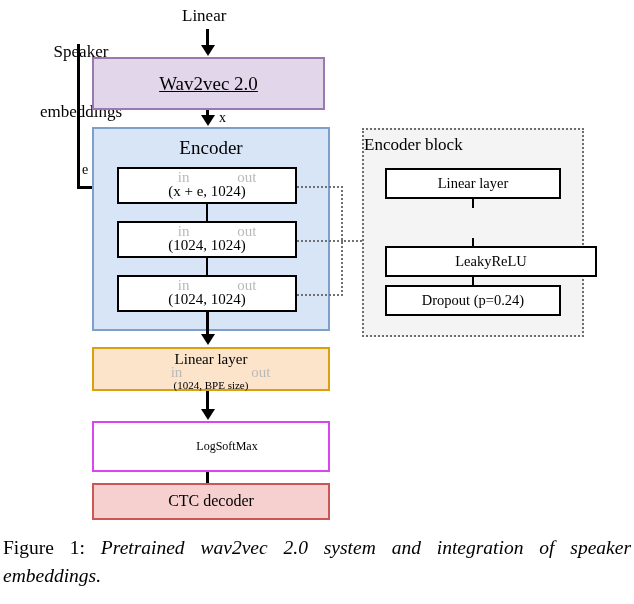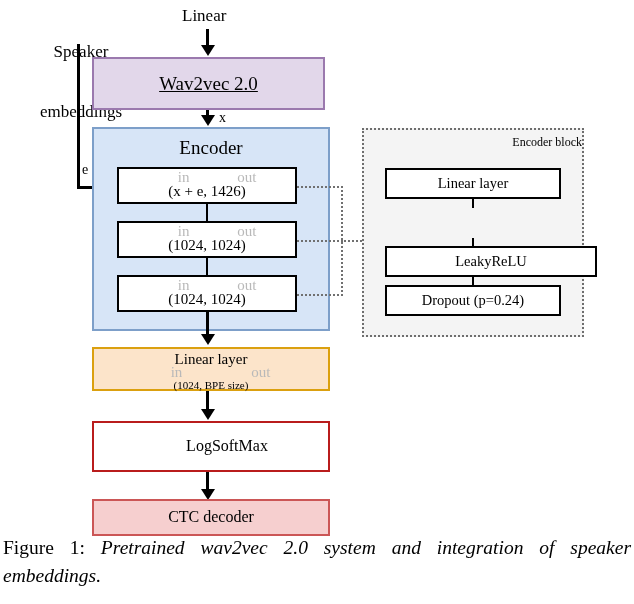--- a/index.html
+++ b/index.html
@@ -56,22 +56,22 @@
     font-size: 19px;
     margin-top: 6px;
   }
   .linear-box {
     background: #fce4ca;
     border: 2px solid #dba00f;
     font-size: 15px;
   }
   .logsoftmax-box {
     background: #ffffff;
-    border: 2px solid #b91c1c;
-    font-size: 16px;
+    border: 2px solid #d946ef;
+    font-size: 12px;
     padding-left: 32px;
   }
   .ctc-box {
     background: #f6cfcf;
     border: 2px solid #cb5656;
     font-size: 16px;
   }
 
   
   .enc-sub {
@@ -115,22 +115,22 @@
   
   .enc-block-panel {
     position: absolute;
     box-sizing: border-box;
     background: #f4f4f4;
     border: 2px dotted #6e6e6e;
   }
   .enc-block-title {
     position: absolute;
     top: 5px; left: 0; width: 100%;
-    text-align: right;
-    font-size: 12px;
+    text-align: left;
+    font-size: 17px;
   }
   .eb-sub {
     position: absolute;
     box-sizing: border-box;
     background: #ffffff;
     border: 2px solid #000000;
     display: flex;
     align-items: center;
     justify-content: center;
     font-size: 14.5px;
@@ -224,21 +224,21 @@
 
   <div class="box encoder-panel" style="left:92px; top:127px; width:238px; height:204px;">
     <span class="encoder-title">Encoder</span>
   </div>
 
   <div class="box enc-sub" style="left:117px; top:167px; width:180px; height:37px;">
     <span class="inout">
       <span class="in">in</span>
       <span class="out">out</span>
     </span>
-    <span class="dims">(x + e, 1426)</span>
+    <span class="dims">(x + e, 1024)</span>
   </div>
   <div class="thinv" style="left:206px; top:204px; height:18px;"></div>
 
   <div class="box enc-sub" style="left:117px; top:221px; width:180px; height:37px;">
     <span class="inout">
       <span class="in">in</span>
       <span class="out">out</span>
     </span>
     <span class="dims">(1024, 1024)</span>
   </div>
@@ -293,19 +293,19 @@
   <div class="vline" style="left:206px; top:391px; height:24px;"></div>
   <div class="arrow-down" style="left:200.5px; top:409px;"></div>
 
   <div class="box logsoftmax-box" style="left:92px; top:421px; width:238px; height:51px;">
     <span class="box-label">LogSoftMax</span>
   </div>
 
   <div class="vline" style="left:206px; top:472px; height:22px;"></div>
   <div class="arrow-down" style="left:200.5px; top:489px;"></div>
 
-  <div class="box ctc-box" style="left:92px; top:499px; width:238px; height:37px;">
+  <div class="box ctc-box" style="left:92px; top:483px; width:238px; height:37px;">
     <span class="box-label">CTC decoder</span>
   </div>
 
   <div class="caption"><span class="cap-lead">Figure 1:</span> <span class="cap-body">Pretrained wav2vec 2.0 system and integration of speaker embeddings.</span></div>
 
 </div>
 
 </body></html>

